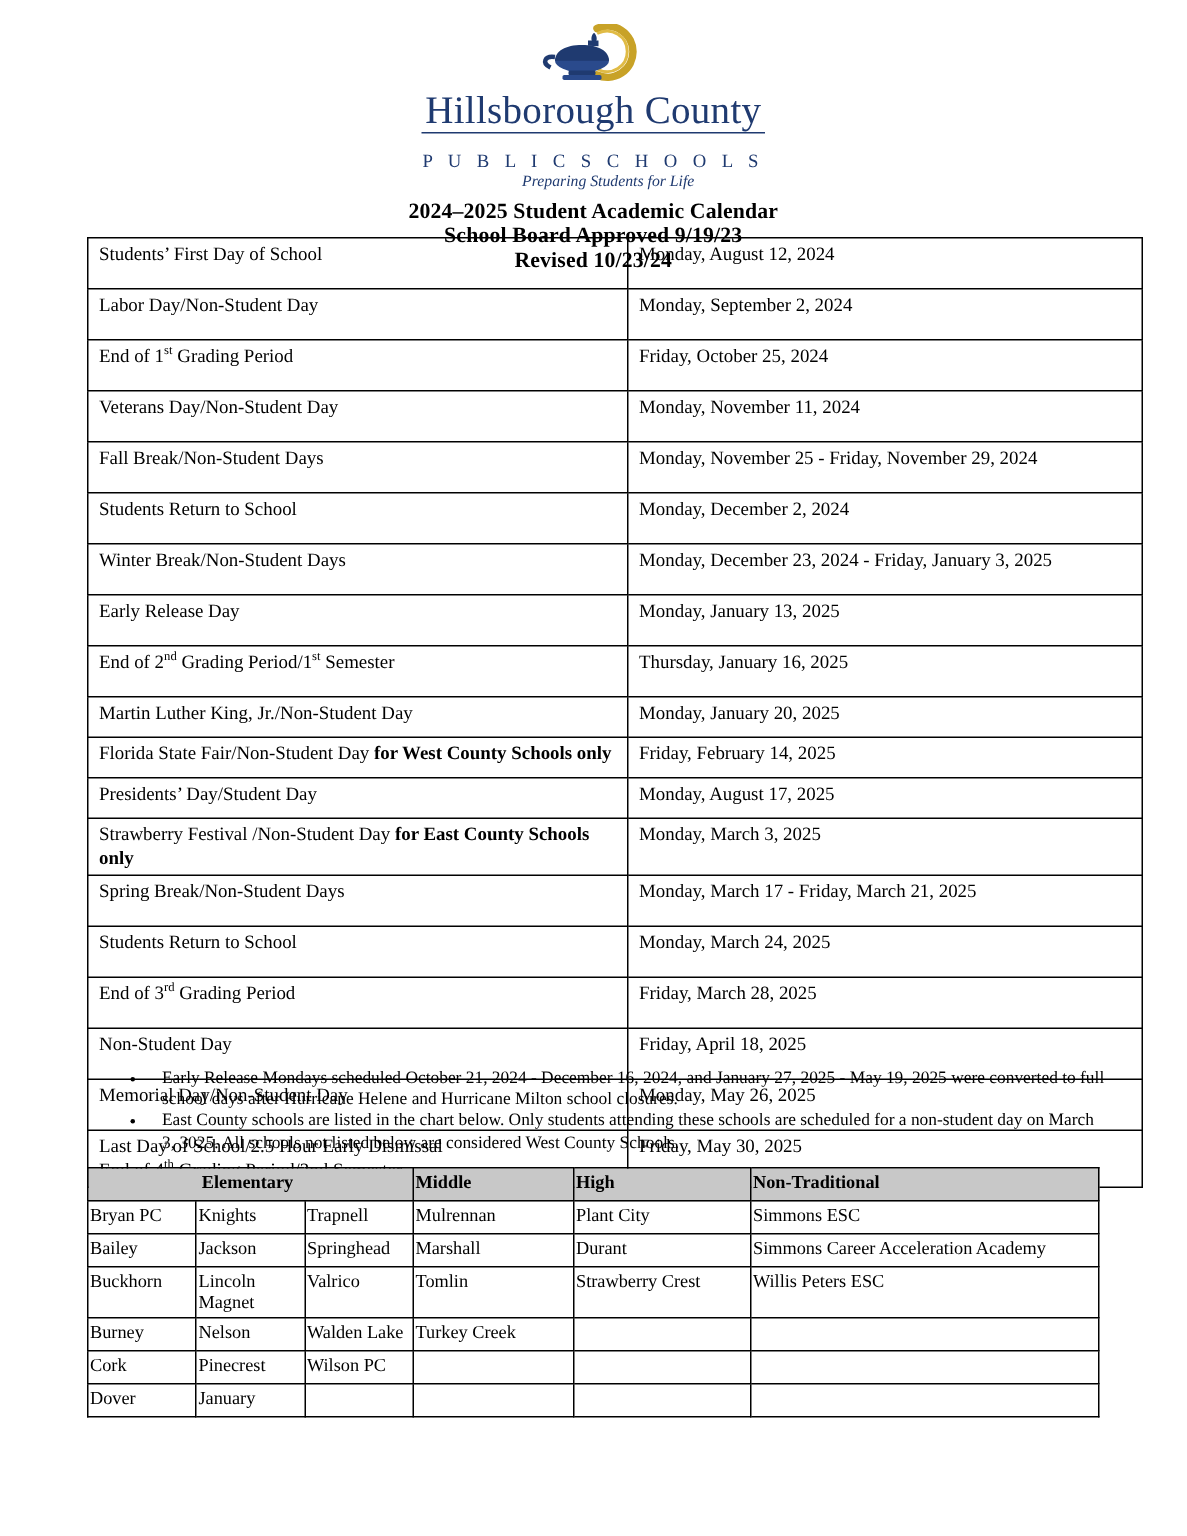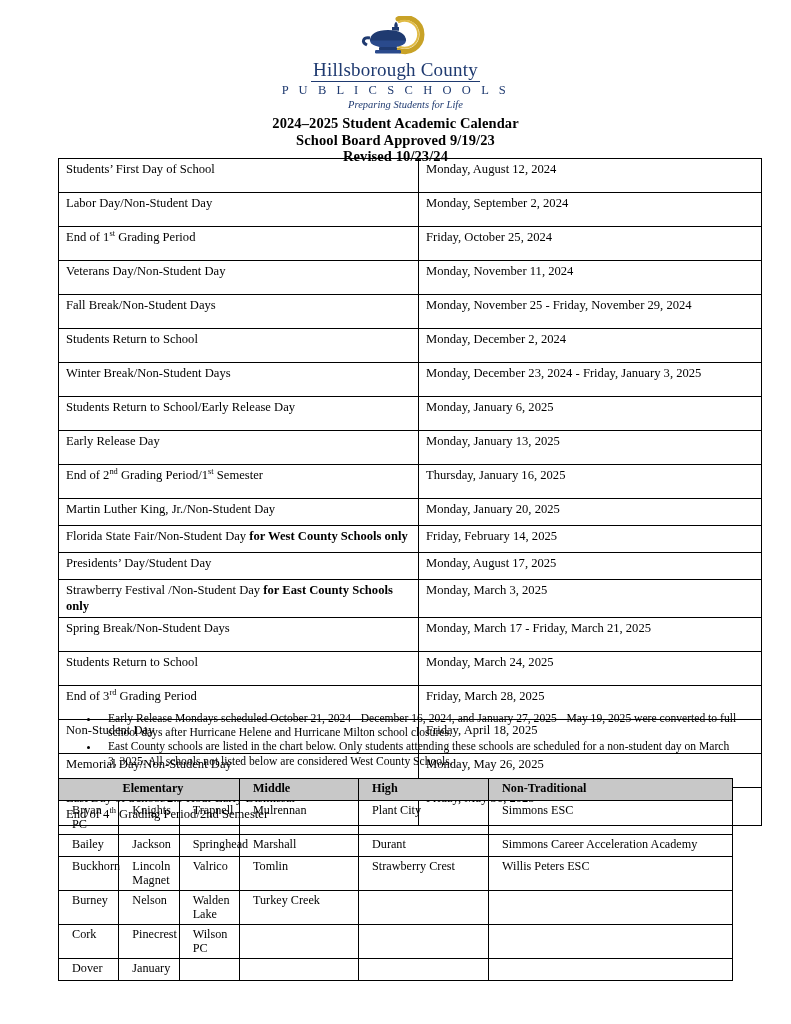--- a/index.html
+++ b/index.html
@@ -28,34 +28,34 @@
     width: 100%;
     text-align: center;
     padding-top: 16px;
   }
   .logo-mark {
     display: block;
     margin: 0 auto 2px auto;
   }
   .logo-name {
     font-family: "Liberation Serif", "DejaVu Serif", serif;
-    font-size: 19px;
+    font-size: 26px;
     color: #1f3a70;
     letter-spacing: 0.2px;
     line-height: 1.05;
     border-bottom: 1.5px solid #1f3a70;
     display: inline-block;
     padding: 0 2px 1px 2px;
   }
   .logo-sub {
     font-family: "Liberation Serif", "DejaVu Serif", serif;
     font-size: 12.5px;
     color: #1f3a70;
     letter-spacing: 3.6px;
-    margin-top: 2px;
+    margin-top: 12px;
     line-height: 1.1;
   }
   .logo-tag {
     font-family: "Liberation Serif", "DejaVu Serif", serif;
     font-size: 10.5px;
     color: #1f3a70;
     font-style: italic;
     margin-top: 1px;
     line-height: 1.1;
     padding-left: 20px;
@@ -127,21 +127,21 @@
   }
   table.sch {
     width: 675px;
     border-collapse: collapse;
     table-layout: fixed;
   }
   table.sch th, table.sch td {
     border: 1px solid #000000;
     font-size: 12.2px;
     line-height: 14px;
-    padding: 2px 5px 3px 13px;
+    padding: 2px 5px 3px 1px;
     text-align: left;
     vertical-align: top;
     height: 16px;
   }
   table.sch th {
     background: #c8c8c8;
     font-weight: bold;
   }
   table.sch th.h-elem { text-align: center; }
   .col-e1 { width: 74px; }
@@ -208,24 +208,20 @@
             <td class="c-event">Fall Break/Non-Student Days</td>
             <td class="c-date">Monday, November 25 - Friday, November 29, 2024</td>
           </tr>
           <tr class="tall">
             <td class="c-event">Students Return to School</td>
             <td class="c-date">Monday, December 2, 2024</td>
           </tr>
           <tr class="tall">
             <td class="c-event">Winter Break/Non-Student Days</td>
             <td class="c-date">Monday, December 23, 2024 - Friday, January 3, 2025</td>
-          </tr>
-          <tr class="tall">
-            <td class="c-event">Students Return to School/Early Release Day</td>
-            <td class="c-date">Monday, January 6, 2025</td>
           </tr>
           <tr class="tall">
             <td class="c-event">Early Release Day</td>
             <td class="c-date">Monday, January 13, 2025</td>
           </tr>
           <tr class="tall">
             <td class="c-event">End of 2<sup>nd</sup> Grading Period/1<sup>st</sup> Semester</td>
             <td class="c-date">Thursday, January 16, 2025</td>
           </tr>
           <tr class="short">

